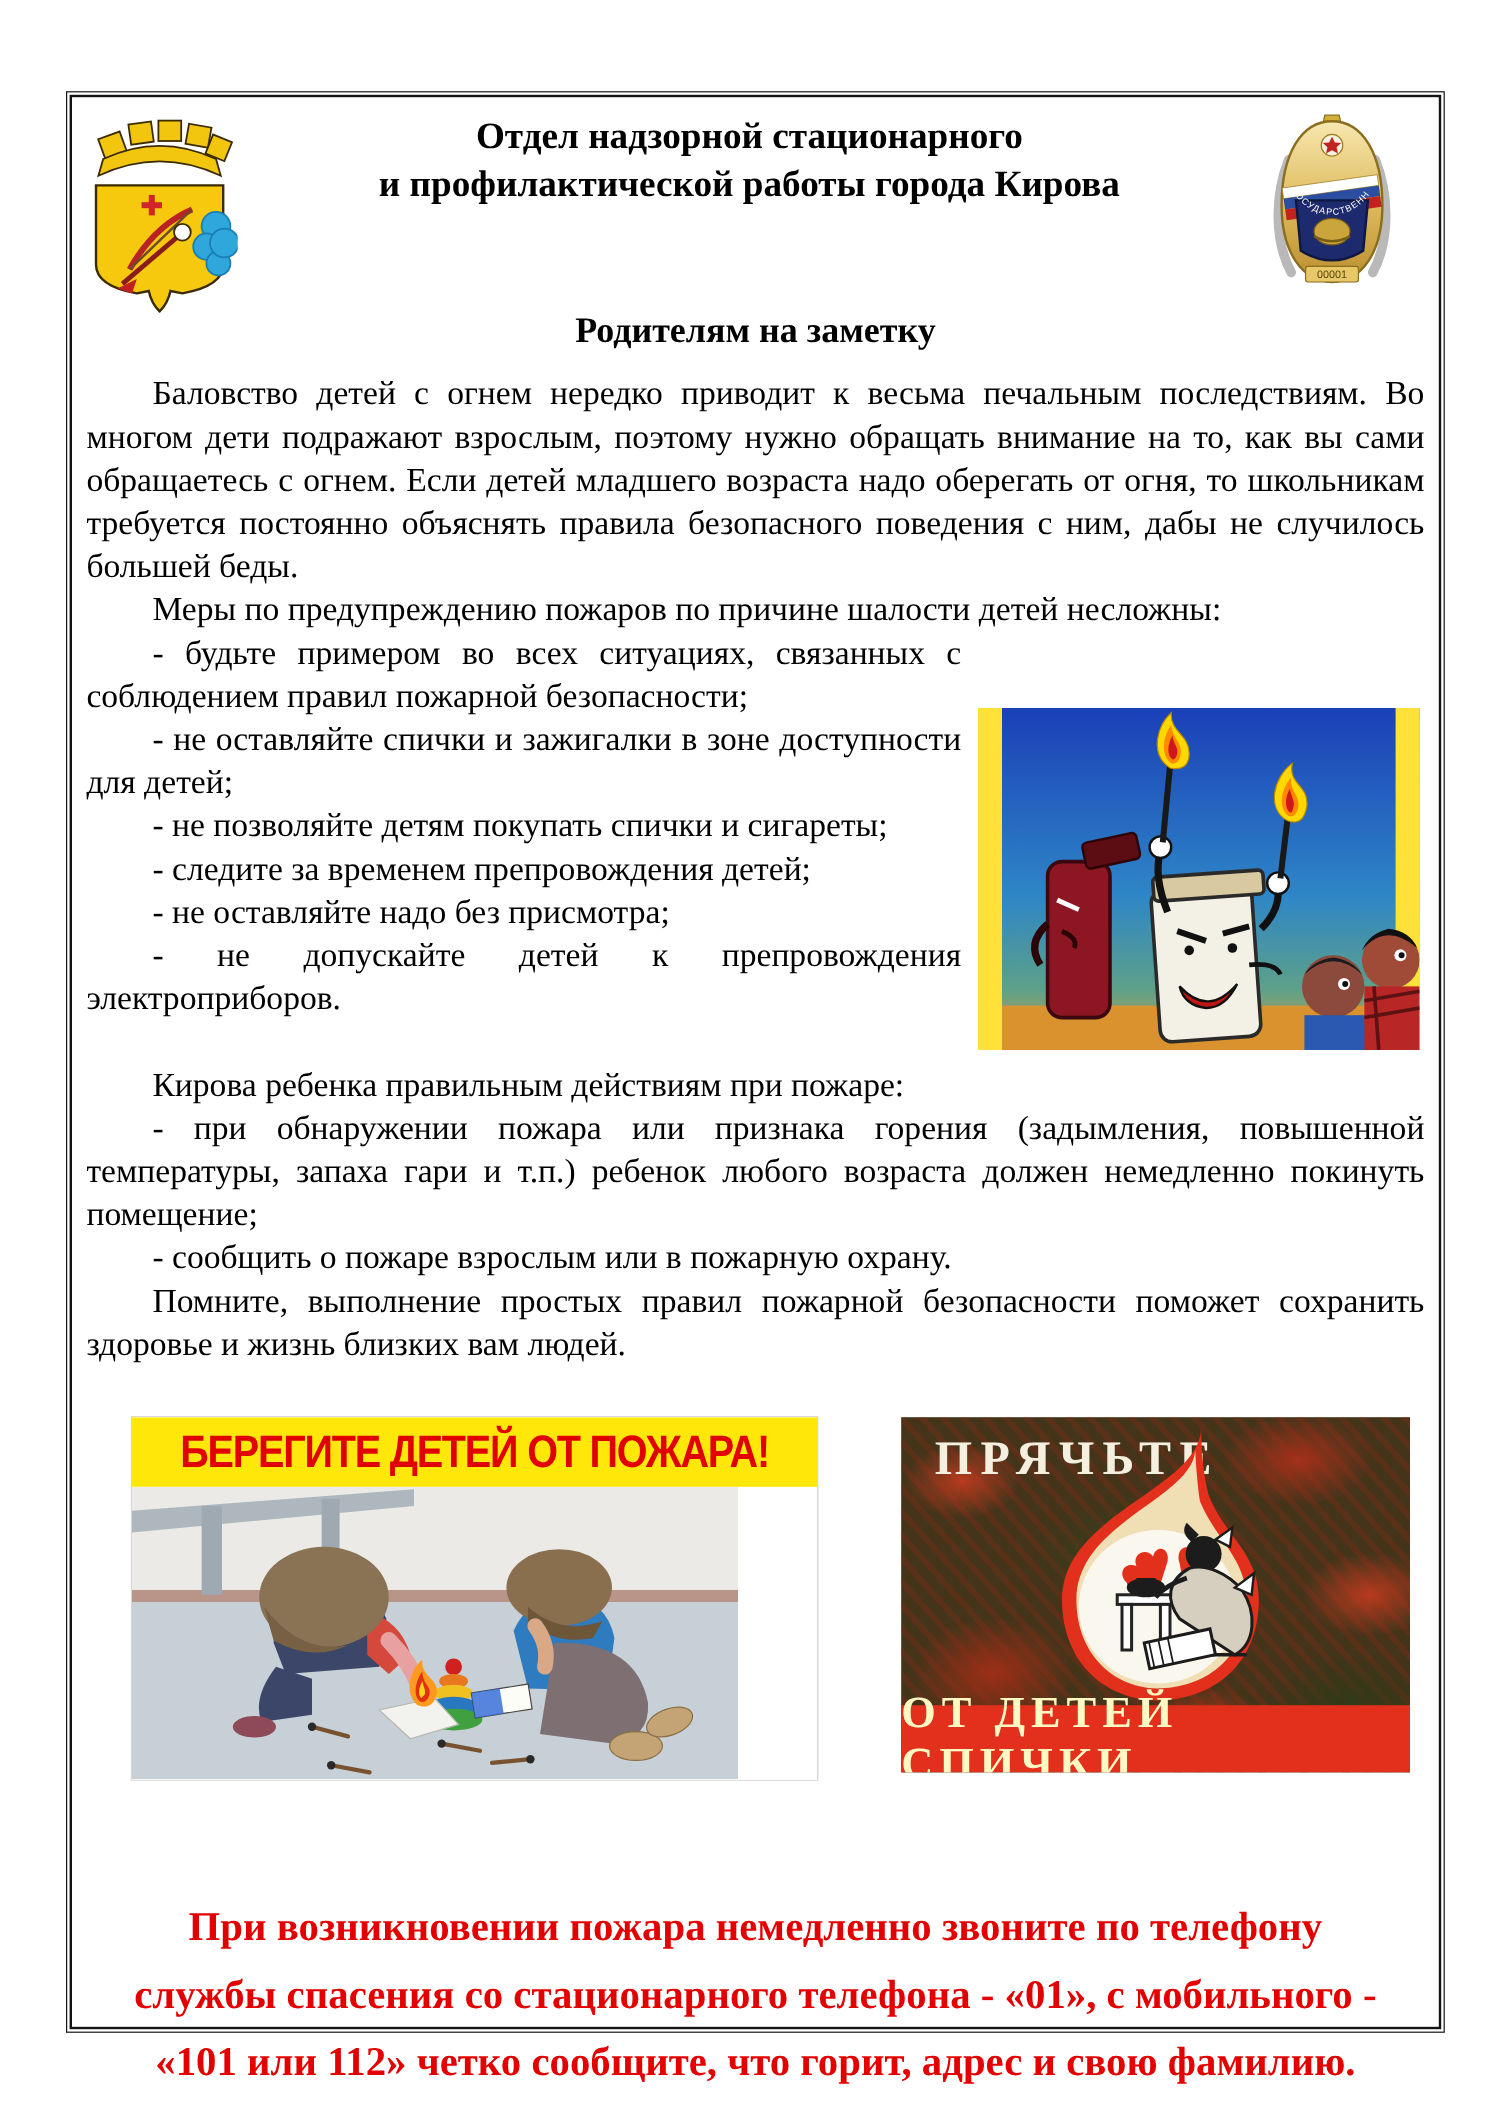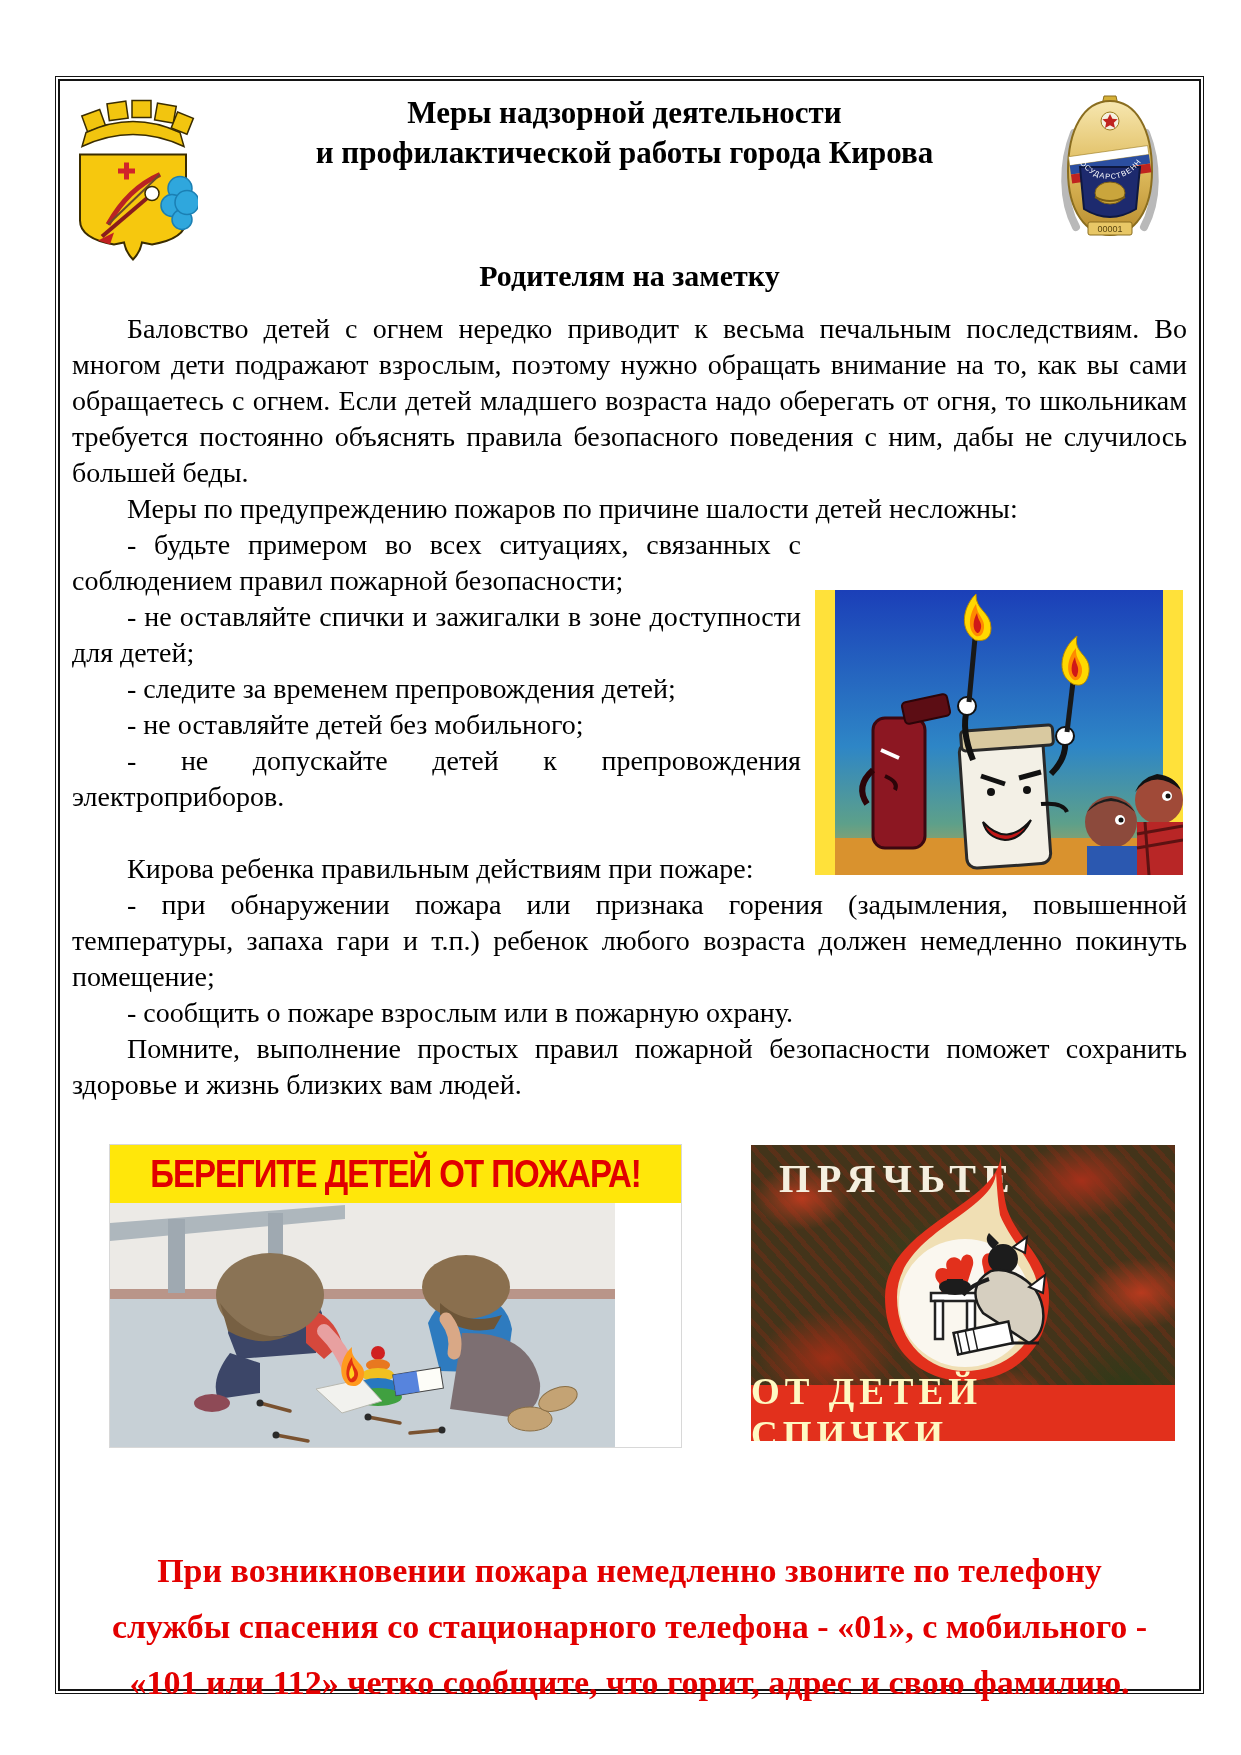--- a/index.html
+++ b/index.html
@@ -85,21 +85,21 @@
           <rect x="56" y="70" width="5" height="17"></rect>
         </g>
         <path d="M92,82 Q60,96 40,132" fill="none" stroke="#b92323" stroke-width="5"></path>
         <line x1="92" y1="82" x2="40" y2="132" stroke="#6b4a2a" stroke-width="2"></line>
         <line x1="88" y1="98" x2="34" y2="144" stroke="#8a1c1c" stroke-width="4"></line>
         <polygon points="30,148 46,140 42,152" fill="#c12020"></polygon>
         <circle cx="84" cy="101" r="7" fill="#ffffff" stroke="#3a2c00" stroke-width="1.5"></circle>
       </svg>
 
       <div class="titles">
-        <div>Меры надзорной деятельности</div>
+        <div>Отдел надзорной стационарного</div>
         <div>и профилактической работы города Кирова</div>
       </div>
 
       <svg class="badge" viewBox="0 0 100 150">
         <defs>
           <linearGradient id="gold" x1="0" y1="0" x2="0" y2="1">
             <stop offset="0" stop-color="#f7e7b0"></stop>
               <stop offset="0.5" stop-color="#dfbc5e"></stop>
             <stop offset="1" stop-color="#b98d2e"></stop>
           </linearGradient>
@@ -195,22 +195,23 @@
                 <circle cx="352" cy="206" r="5" fill="#fff"></circle>
                   <circle cx="353" cy="206" r="2.5" fill="#111"></circle>
                 <rect x="322" y="232" width="46" height="53" fill="#b82626"></rect>
                 <path d="M322,244 L368,236 M322,258 L368,250 M330,232 L334,285" stroke="#5c1212" stroke-width="3"></path>
               </g>
             </svg>
           </div>
 
           <p>- будьте примером во всех ситуациях, связанных с соблюдением правил пожарной безопасности;</p>
           <p>- не оставляйте спички и зажигалки в зоне доступности для детей;</p>
+          <p>- не позволяйте детям покупать спички и сигареты;</p>
           <p>- следите за временем препровождения детей;</p>
-          <p>- не оставляйте детей без мобильного;</p>
+          <p>- не оставляйте надо без присмотра;</p>
           <p>- не допускайте детей к препровождения электроприборов.</p>
 
           <p class="gap-top">Кирова ребенка правильным действиям при пожаре:</p>
           <p>- при обнаружении пожара или признака горения (задымления, повышенной температуры, запаха гари и т.п.) ребенок любого возраста должен немедленно покинуть помещение;</p>
           <p>- сообщить о пожаре взрослым или в пожарную охрану.</p>
           <p>Помните, выполнение простых правил пожарной безопасности поможет сохранить здоровье и жизнь близких вам людей.</p>
         </div>
 
         <div class="posters">
 

